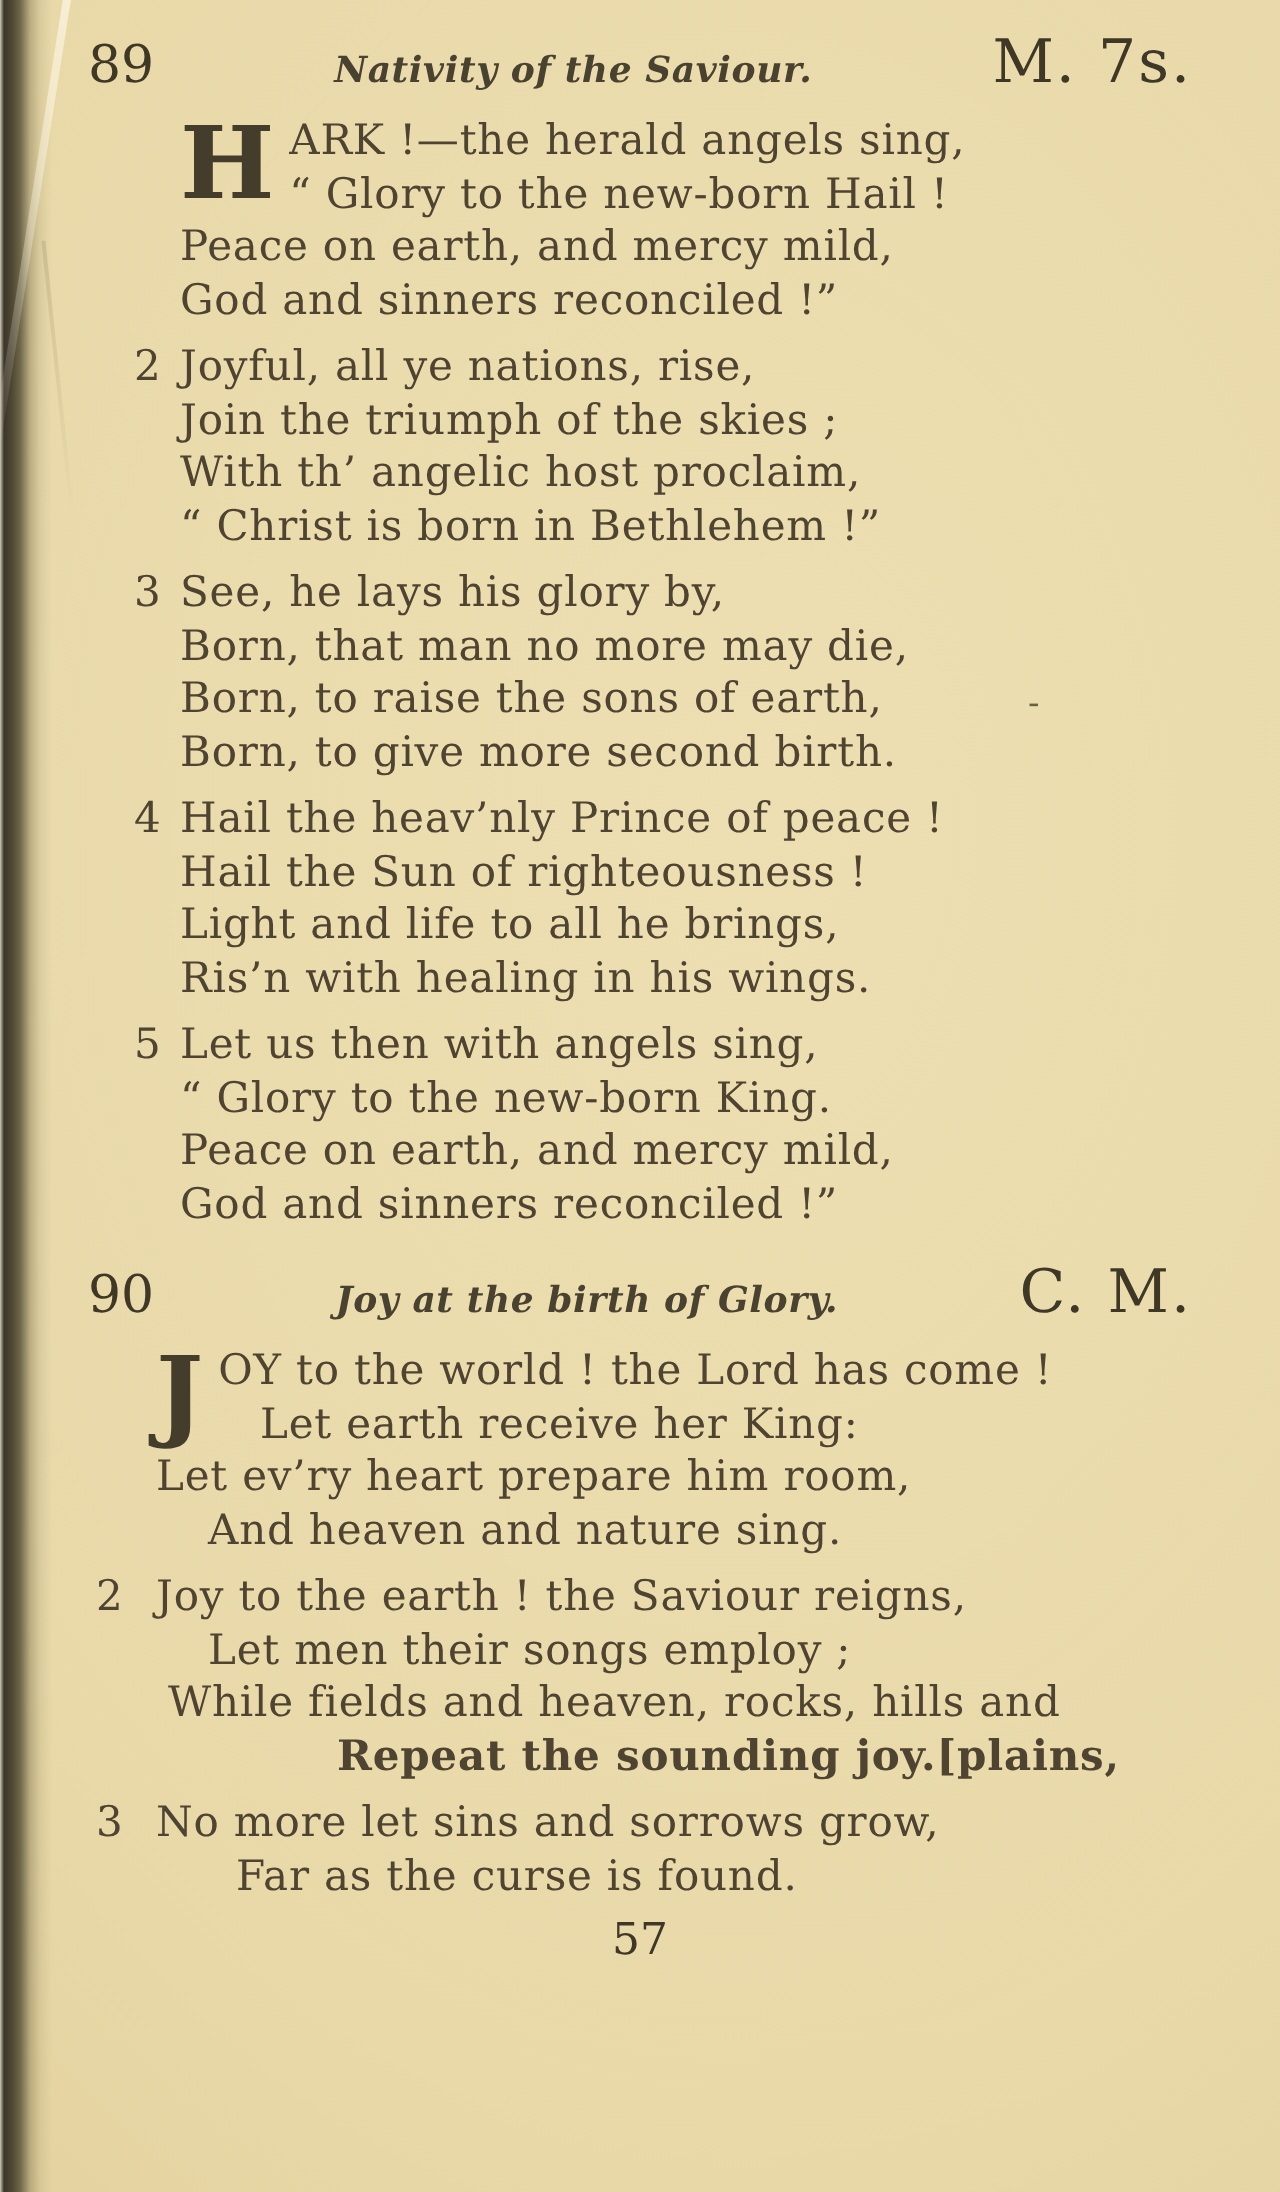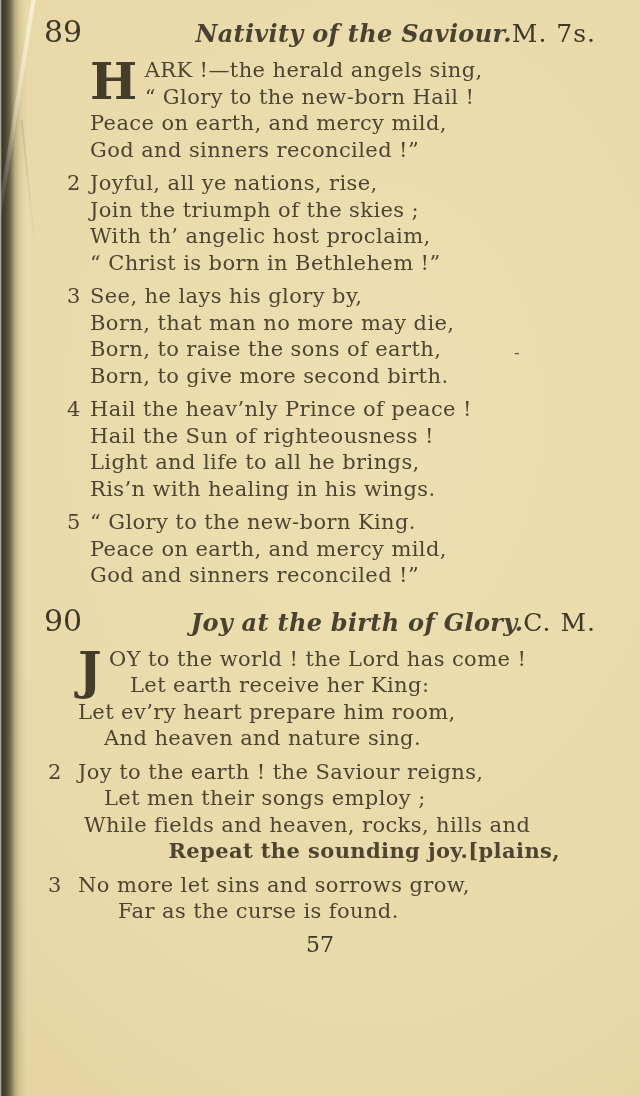--- a/index.html
+++ b/index.html
@@ -31,26 +31,26 @@
     transform:rotate(-6deg);
   }
   .running-head {
     padding-top:34px; text-align:center;
     font-size:18px; font-weight:700; letter-spacing:4px; color:#473f2d;
   }
   .hymn-head {
     display:flex; align-items:baseline;
     margin:14px 44px 8px 44px;
   }
-  .hymn-head .hymn-num { font-size:30px; color:#3f3827; }
+  .hymn-head .hymn-num { font-size:26px; color:#3f3827; }
   .hymn-head .hymn-title {
-    flex:1; text-align:right; font-style:italic; font-weight:600;
-    font-size:24px; letter-spacing:0.3px; color:#4a4230;
+    flex:1; text-align:center; font-style:italic; font-weight:600;
+    font-size:18px; letter-spacing:0.3px; color:#4a4230;
   }
-  .hymn-head .hymn-meter { font-size:25px; color:#3f3827; letter-spacing:1px; }
+  .hymn-head .hymn-meter { font-size:30px; color:#3f3827; letter-spacing:1px; }
   .stanza {
     position:relative; margin:0 0 7px 90px;
     font-size:21px; line-height:26.5px; letter-spacing:0.4px; color:#4e4431;
   }
   .hymn-90 .stanza { margin-left:78px; }
   .stanza .num { position:absolute; left:-23px; top:0; }
   .hymn-90 .stanza .num { left:-30px; }
   .line { white-space:nowrap; }
   .dropcap {
     float:left; font-size:50px; line-height:44px; height:50px;
@@ -113,20 +113,21 @@
     <div class="stanza">
       <span class="num">4</span>
       <div class="line">Hail the heav’nly Prince of peace !</div>
       <div class="line">Hail the Sun of righteousness !</div>
       <div class="line">Light and life to all he brings,</div>
       <div class="line">Ris’n with healing in his wings.</div>
     </div>
 
     <div class="stanza">
       <span class="num">5</span>
+      <div class="line">Let us then with angels sing,</div>
       <div class="line">“ Glory to the new-born King.</div>
       <div class="line">Peace on earth, and mercy mild,</div>
       <div class="line">God and sinners reconciled !”</div>
     </div>
   </section>
 
   <section class="hymn hymn-90">
     <div class="hymn-head">
       <span class="hymn-num">90</span>
       <span class="hymn-title">Joy at the birth of Glory.</span>

